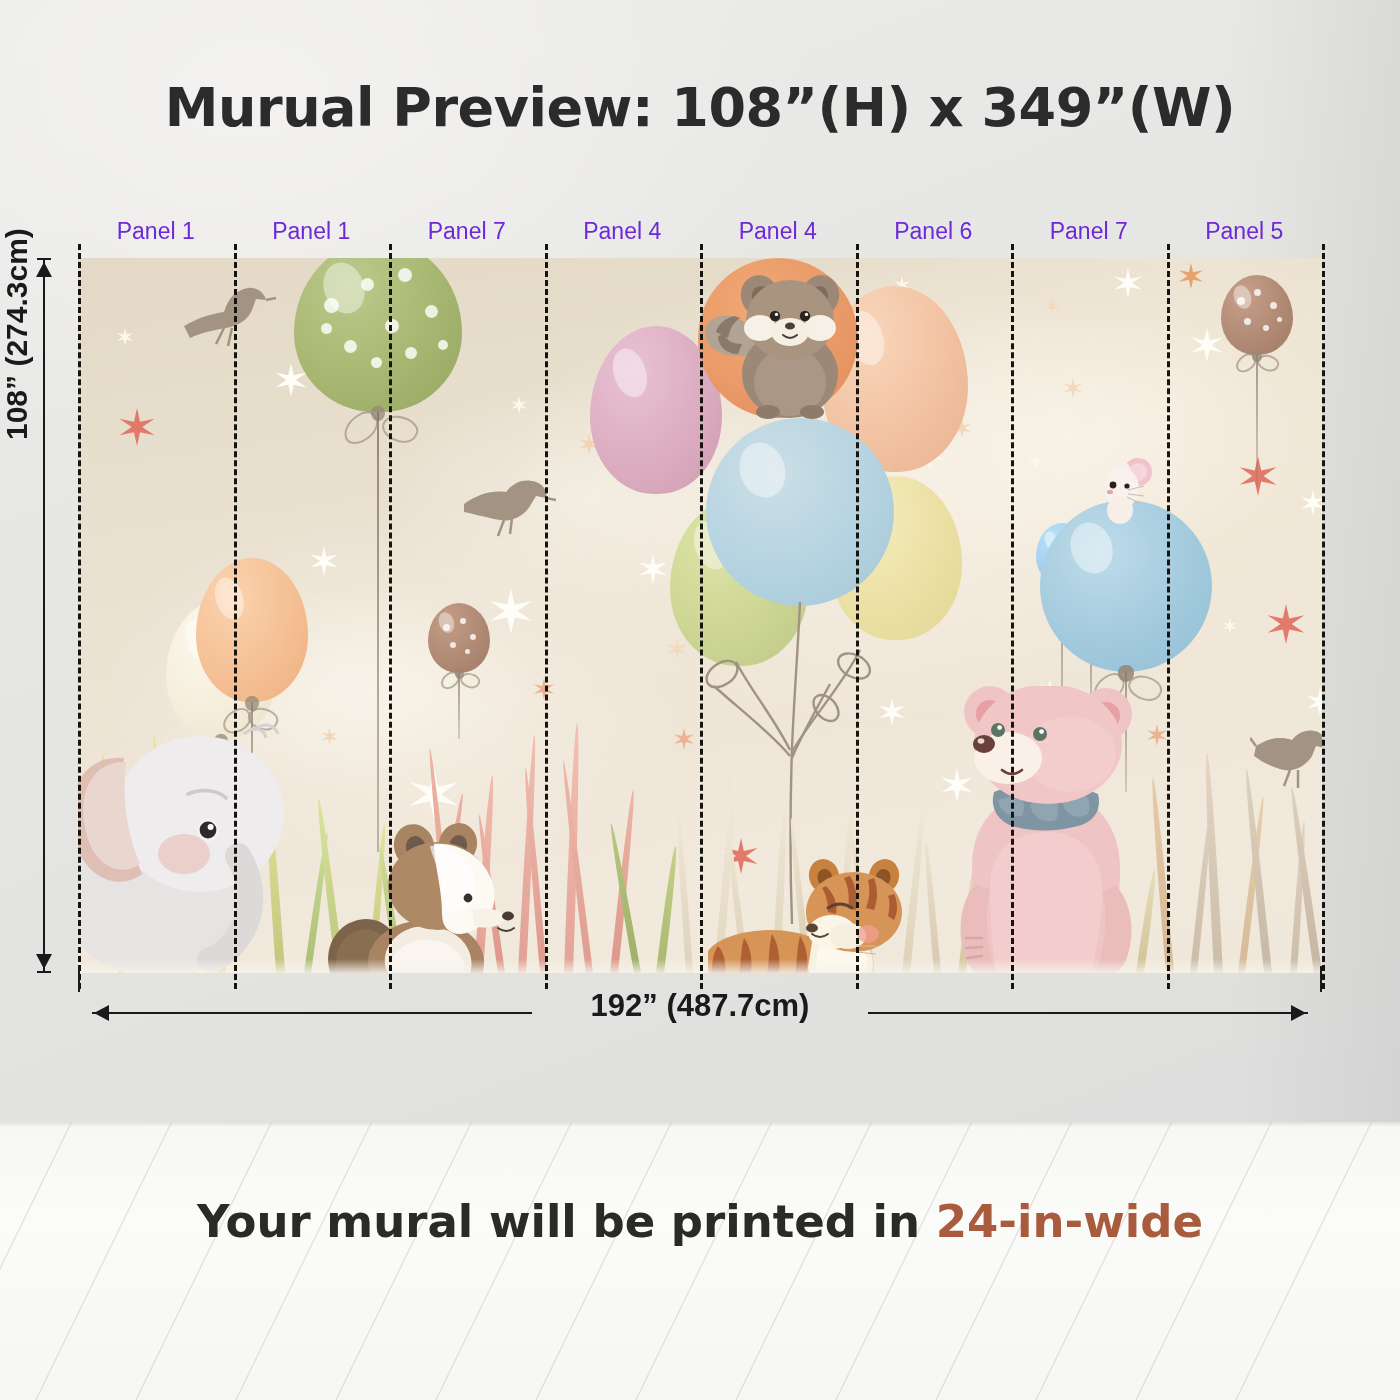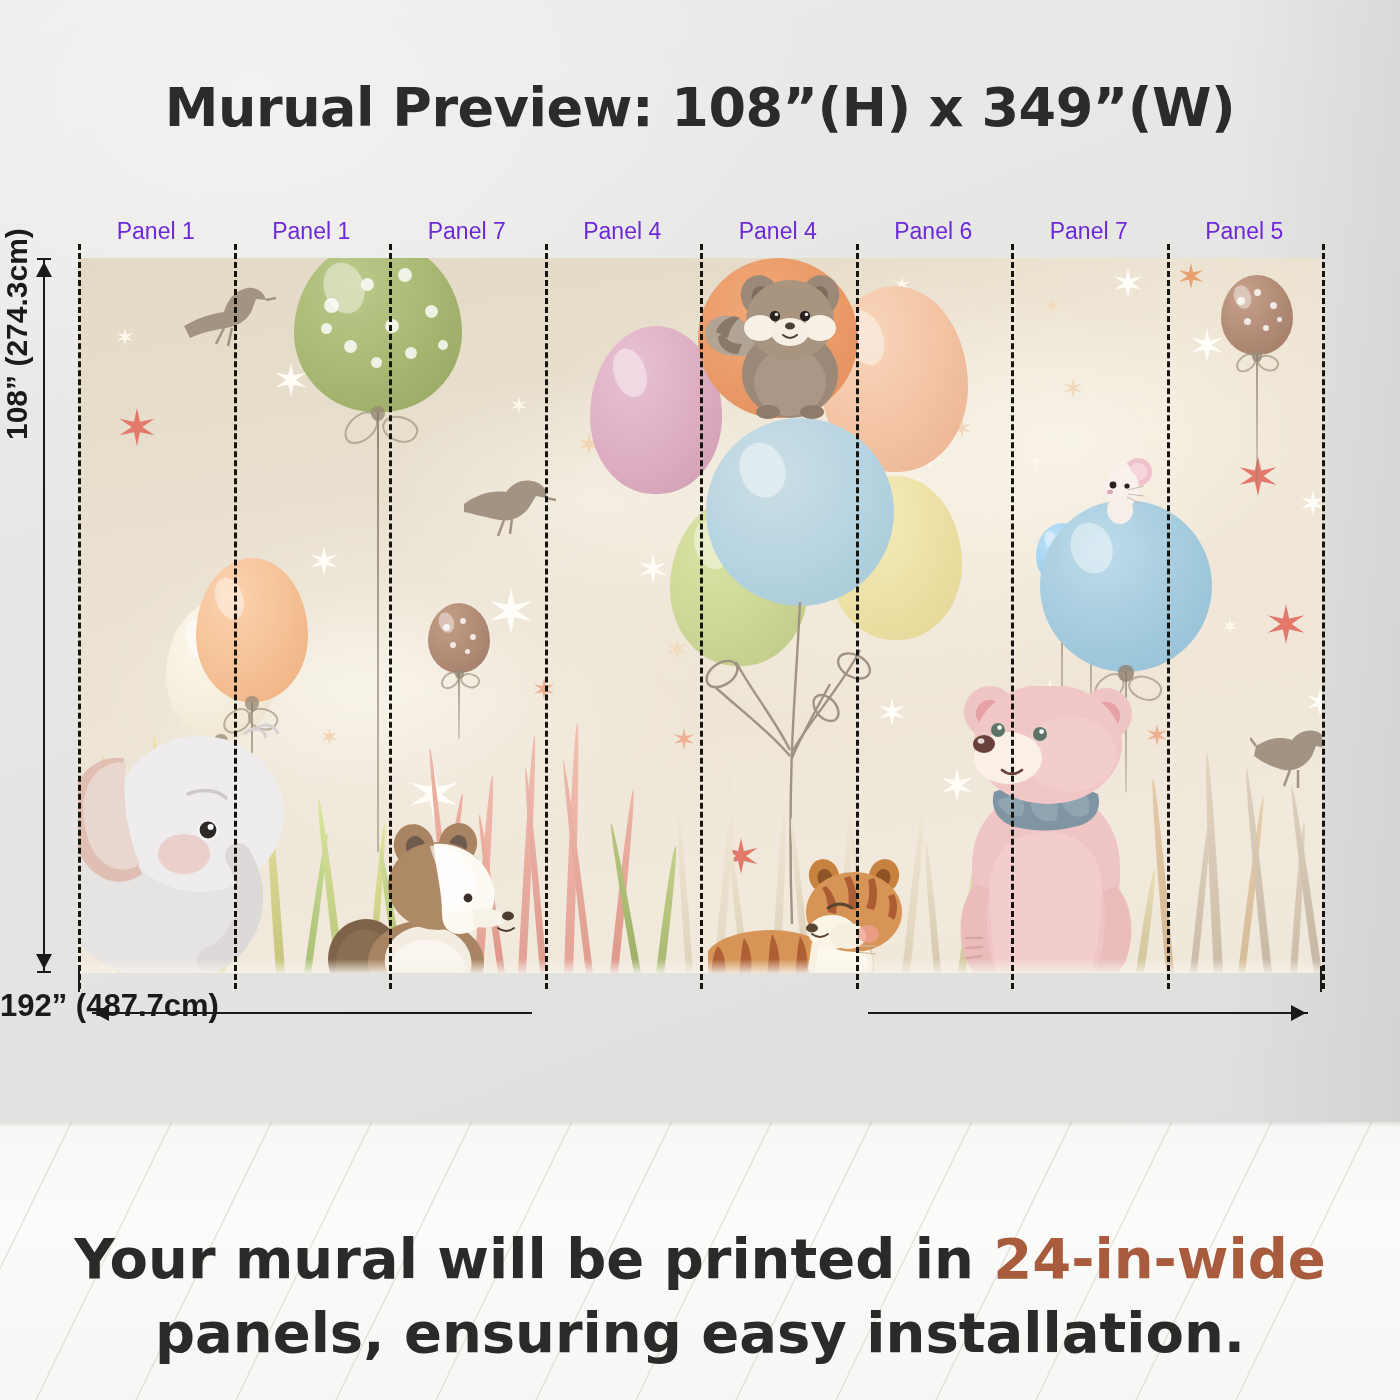--- a/index.html
+++ b/index.html
@@ -190,36 +190,35 @@
     top: -7px; left: 2px;
     border-top: 8px solid transparent; border-bottom: 8px solid transparent;
     border-right: 15px solid #1a1a1a;
   }
   .ah-right {
     top: -7px; right: 2px;
     border-top: 8px solid transparent; border-bottom: 8px solid transparent;
     border-left: 15px solid #1a1a1a;
   }
   .dim-h-label {
-    position: absolute; top: 988px; left: 0; width: 1400px; 
+    position: absolute; top: 988px; left: 0; width: 1400px; text-align: center;
     font-size: 31px; font-weight: 700; color: #1a1a1a;
     font-family: "Liberation Sans", sans-serif;
   }
   .dim-tick {
     position: absolute; top: 966px; width: 2px; height: 26px; background: #1a1a1a;
   }
 
   
   .caption {
     position: absolute; left: 0; top: 1192px; width: 1400px;
     text-align: center;
-    font-size: 56px; font-weight: 700; line-height: 1.32;
+    font-size: 45px; font-weight: 700; line-height: 1.32;
     color: #2a2a28;
     font-family: "DejaVu Sans", sans-serif;
-    margin-top: 30px;
   }
   .caption .hl { color: #a85b3d; }
 </style>
 </head>
 <body>
 
 <div id="stage">
 
   <div class="wall"></div>
   <div class="wall-shadow-right"></div>
@@ -694,16 +693,15 @@
     <div class="plank" style="left:910px; transform: rotate(26deg);"></div>
     <div class="plank warm" style="left:1010px; transform: rotate(26deg);"></div>
     <div class="plank" style="left:1110px; transform: rotate(26deg);"></div>
     <div class="plank warm" style="left:1210px; transform: rotate(26deg);"></div>
     <div class="plank" style="left:1310px; transform: rotate(26deg);"></div>
     <div class="plank warm" style="left:1410px; transform: rotate(26deg);"></div>
   </div>
 
   <div class="caption">
     <span>Your mural will be printed in </span><span class="hl">24-in-wide</span><br>
-    <span>panels, ensuring easy installation.</span>
   </div>
 
 </div>
 
 </body></html>

